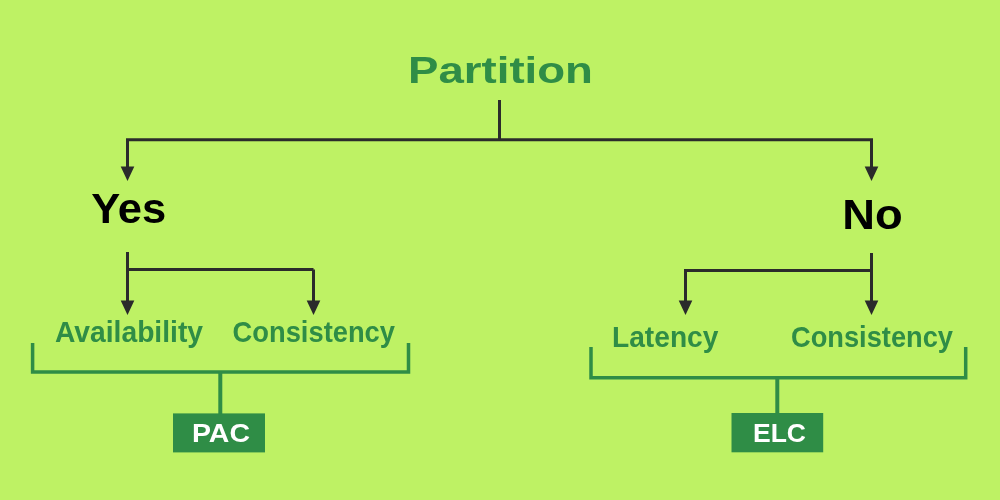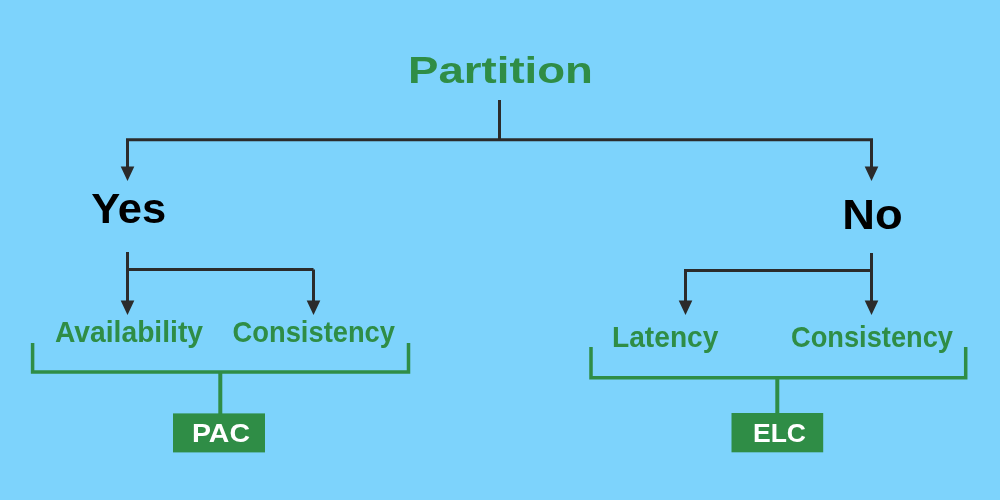--- a/index.html
+++ b/index.html
@@ -1,16 +1,16 @@
 <!DOCTYPE html>
 <html><head>
 <meta charset="utf-8">
 <style>
   html,body{margin:0;padding:0;background:#ffffff;}
-  #stage{position:relative;width:1000px;height:500px;background:#7dd3fc;overflow:hidden;text-align:right;}
+  #stage{position:relative;width:1000px;height:500px;background:#bef264;overflow:hidden;text-align:right;}
   svg{display:block;}
   text{font-family:"Liberation Sans",sans-serif;font-weight:bold;}
 </style>
 </head>
 <body>
 <div id="stage">
 <svg width="1000" height="500" viewBox="0 0 1000 500" xmlns="http://www.w3.org/2000/svg">
 
   <text x="408" y="83" font-size="36" fill="#2F8D46" textLength="185" lengthAdjust="spacingAndGlyphs">Partition</text>
 

